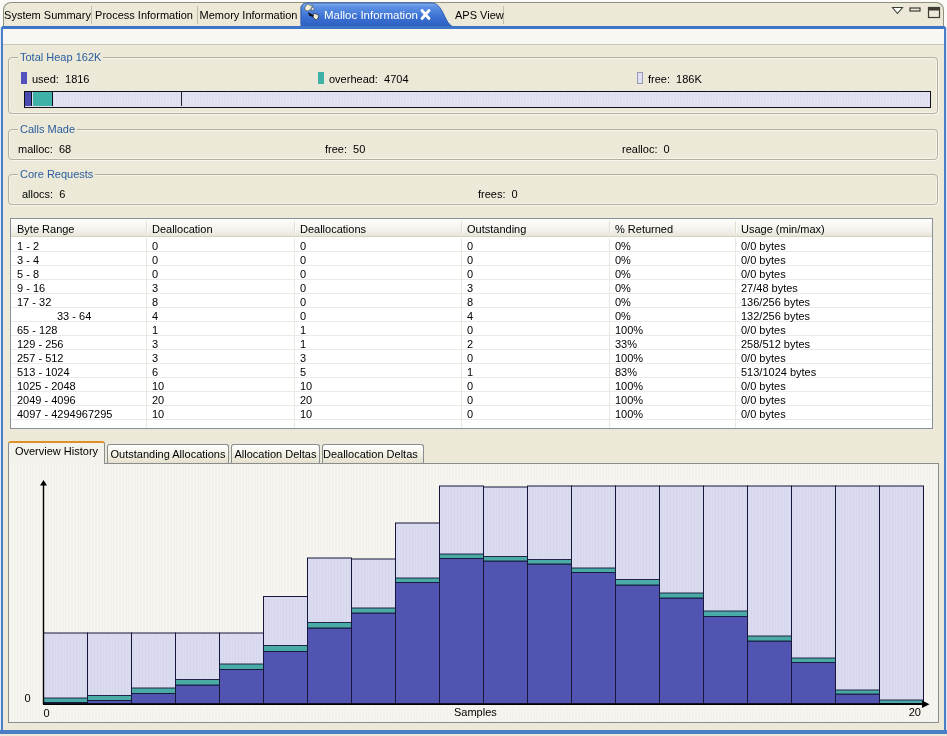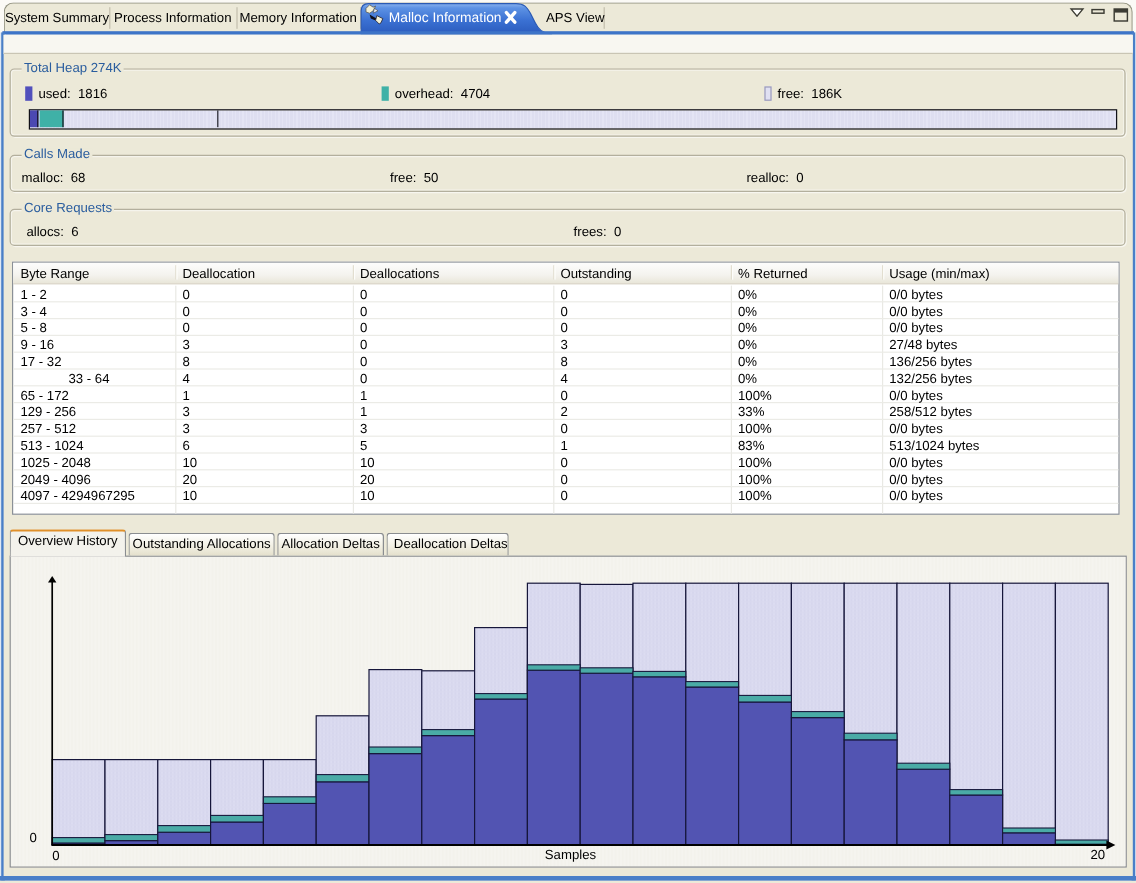--- a/index.html
+++ b/index.html
@@ -53,21 +53,21 @@
 <div class="abs" style="left:4px;top:29px;width:1px;height:701px;background:#d9e5f7;"></div>
 <div class="abs" style="left:946px;top:27px;width:1px;height:707px;background:#dfe8f4;"></div>
 <div class="abs" style="left:943px;top:27px;width:3px;height:707px;background:#4a7fc8;"></div>
 <div class="abs" style="left:942px;top:29px;width:1px;height:701px;background:#d9e5f7;"></div>
 <div class="abs" style="left:0;top:730px;width:947px;height:4px;background:#4a7fc8;"></div>
 <div class="abs" style="left:5px;top:729px;width:937px;height:1px;background:#d9e5f7;"></div>
 <div class="abs" style="left:0;top:734px;width:947px;height:2px;background:#ece9d8;"></div>
 <div class="abs" style="left:3px;top:29px;width:941px;height:701px;background:#ece9d8;"></div>
 <div class="abs" style="left:3px;top:29px;width:941px;height:16px;background:#f8f7f1;border-bottom:1px solid #c9c5b4;"></div>
 <div class="grp" style="left:8px;top:57px;width:930px;height:57px;"></div>
-<div class="gl" style="left:18px;top:52px;">Total Heap 274K</div>
+<div class="gl" style="left:18px;top:52px;">Total Heap 162K</div>
 <div class="abs" style="left:21px;top:72px;width:6px;height:12px;background:#5150bc;"></div>
 <div class="lbl" style="left:32px;top:73px;">used:&nbsp; 1816</div>
 <div class="abs" style="left:318px;top:72px;width:6px;height:12px;background:#3fb1a7;"></div>
 <div class="lbl" style="left:329px;top:73px;">overhead:&nbsp; 4704</div>
 <div class="abs" style="left:637px;top:72px;width:6px;height:12px;background:#e0e0f2;border:1px solid #9a9ab8;"></div>
 <div class="lbl" style="left:648px;top:73px;">free:&nbsp; 186K</div>
 <div class="abs" style="left:24px;top:91px;width:907px;height:17px;background:repeating-linear-gradient(90deg,#e4e4f4 0 1px,#dedef0 1px 3px);border:1.5px solid #101018;">
       <div class="abs" style="left:0;top:0;width:6.5px;height:14px;background:#4b49b2;border-right:1.5px solid #101018;"></div>
       <div class="abs" style="left:8px;top:0;width:20px;height:14px;background:#3fb1a7;border-right:1.5px solid #101018;"></div>
       <div class="abs" style="left:156px;top:0;width:1px;height:14px;background:#202028;"></div>
@@ -141,21 +141,21 @@
 <div class="lbl" style="left:615px;top:296px;">0%</div>
 <div class="lbl" style="left:741px;top:296px;">136/256 bytes</div>
 <div class="abs" style="left:11px;top:321px;width:921px;height:1px;background:#ebebe6;"></div>
 <div class="lbl" style="left:17px;top:310px;margin-left:40px;">33 - 64</div>
 <div class="lbl" style="left:152px;top:310px;">4</div>
 <div class="lbl" style="left:300px;top:310px;">0</div>
 <div class="lbl" style="left:467px;top:310px;">4</div>
 <div class="lbl" style="left:615px;top:310px;">0%</div>
 <div class="lbl" style="left:741px;top:310px;">132/256 bytes</div>
 <div class="abs" style="left:11px;top:335px;width:921px;height:1px;background:#ebebe6;"></div>
-<div class="lbl" style="left:17px;top:324px;">65 - 172</div>
+<div class="lbl" style="left:17px;top:324px;">65 - 128</div>
 <div class="lbl" style="left:152px;top:324px;">1</div>
 <div class="lbl" style="left:300px;top:324px;">1</div>
 <div class="lbl" style="left:467px;top:324px;">0</div>
 <div class="lbl" style="left:615px;top:324px;">100%</div>
 <div class="lbl" style="left:741px;top:324px;">0/0 bytes</div>
 <div class="abs" style="left:11px;top:349px;width:921px;height:1px;background:#ebebe6;"></div>
 <div class="lbl" style="left:17px;top:338px;">129 - 256</div>
 <div class="lbl" style="left:152px;top:338px;">3</div>
 <div class="lbl" style="left:300px;top:338px;">1</div>
 <div class="lbl" style="left:467px;top:338px;">2</div>
@@ -192,21 +192,21 @@
 <div class="abs" style="left:11px;top:419px;width:921px;height:1px;background:#ebebe6;"></div>
 <div class="lbl" style="left:17px;top:408px;">4097 - 4294967295</div>
 <div class="lbl" style="left:152px;top:408px;">10</div>
 <div class="lbl" style="left:300px;top:408px;">10</div>
 <div class="lbl" style="left:467px;top:408px;">0</div>
 <div class="lbl" style="left:615px;top:408px;">100%</div>
 <div class="lbl" style="left:741px;top:408px;">0/0 bytes</div>
 <div class="abs" style="left:8px;top:463px;width:931px;height:260px;background:#f3f2ec;border:1px solid #8a8d90;"></div>
 <div class="abs" style="left:107px;top:444px;width:122px;height:19px;background:linear-gradient(#ffffff,#f2f0e4 55%,#e4e0cc);border:1px solid #8a8d90;border-bottom:none;border-radius:3px 3px 0 0;text-align:center;line-height:18px;white-space:nowrap;">Outstanding Allocations</div>
 <div class="abs" style="left:231px;top:444px;width:89px;height:19px;background:linear-gradient(#ffffff,#f2f0e4 55%,#e4e0cc);border:1px solid #8a8d90;border-bottom:none;border-radius:3px 3px 0 0;text-align:center;line-height:18px;white-space:nowrap;">Allocation Deltas</div>
-<div class="abs" style="left:322px;top:444px;width:102px;height:19px;background:linear-gradient(#ffffff,#f2f0e4 55%,#e4e0cc);border:1px solid #8a8d90;border-bottom:none;border-radius:3px 3px 0 0;text-align:right;line-height:18px;white-space:nowrap;">Deallocation Deltas</div>
+<div class="abs" style="left:322px;top:444px;width:102px;height:19px;background:linear-gradient(#ffffff,#f2f0e4 55%,#e4e0cc);border:1px solid #8a8d90;border-bottom:none;border-radius:3px 3px 0 0;text-align:left;line-height:18px;white-space:nowrap;">Deallocation Deltas</div>
 <div class="abs" style="left:8px;top:441px;width:97px;height:23px;background:#f3f2ec;border:1px solid #8a8d90;border-bottom:none;border-radius:3px 3px 0 0;border-top:2px solid #e0902a;text-align:center;line-height:17px;white-space:nowrap;">Overview History</div>
 <svg class="abs" style="left:9px;top:464px;" width="929" height="258" viewBox="0 0 929 258">
       <defs>
         <pattern id="bgp" width="3" height="3" patternUnits="userSpaceOnUse">
           <rect width="3" height="3" fill="#f3f2ec"></rect>
           <rect x="1" width="1" height="3" fill="#f7f6f1"></rect>
         </pattern>
         <pattern id="lavp" width="3" height="3" patternUnits="userSpaceOnUse">
           <rect width="3" height="3" fill="#dcdcf1"></rect>
           <rect x="1" width="1" height="3" fill="#d4d4ec"></rect>

